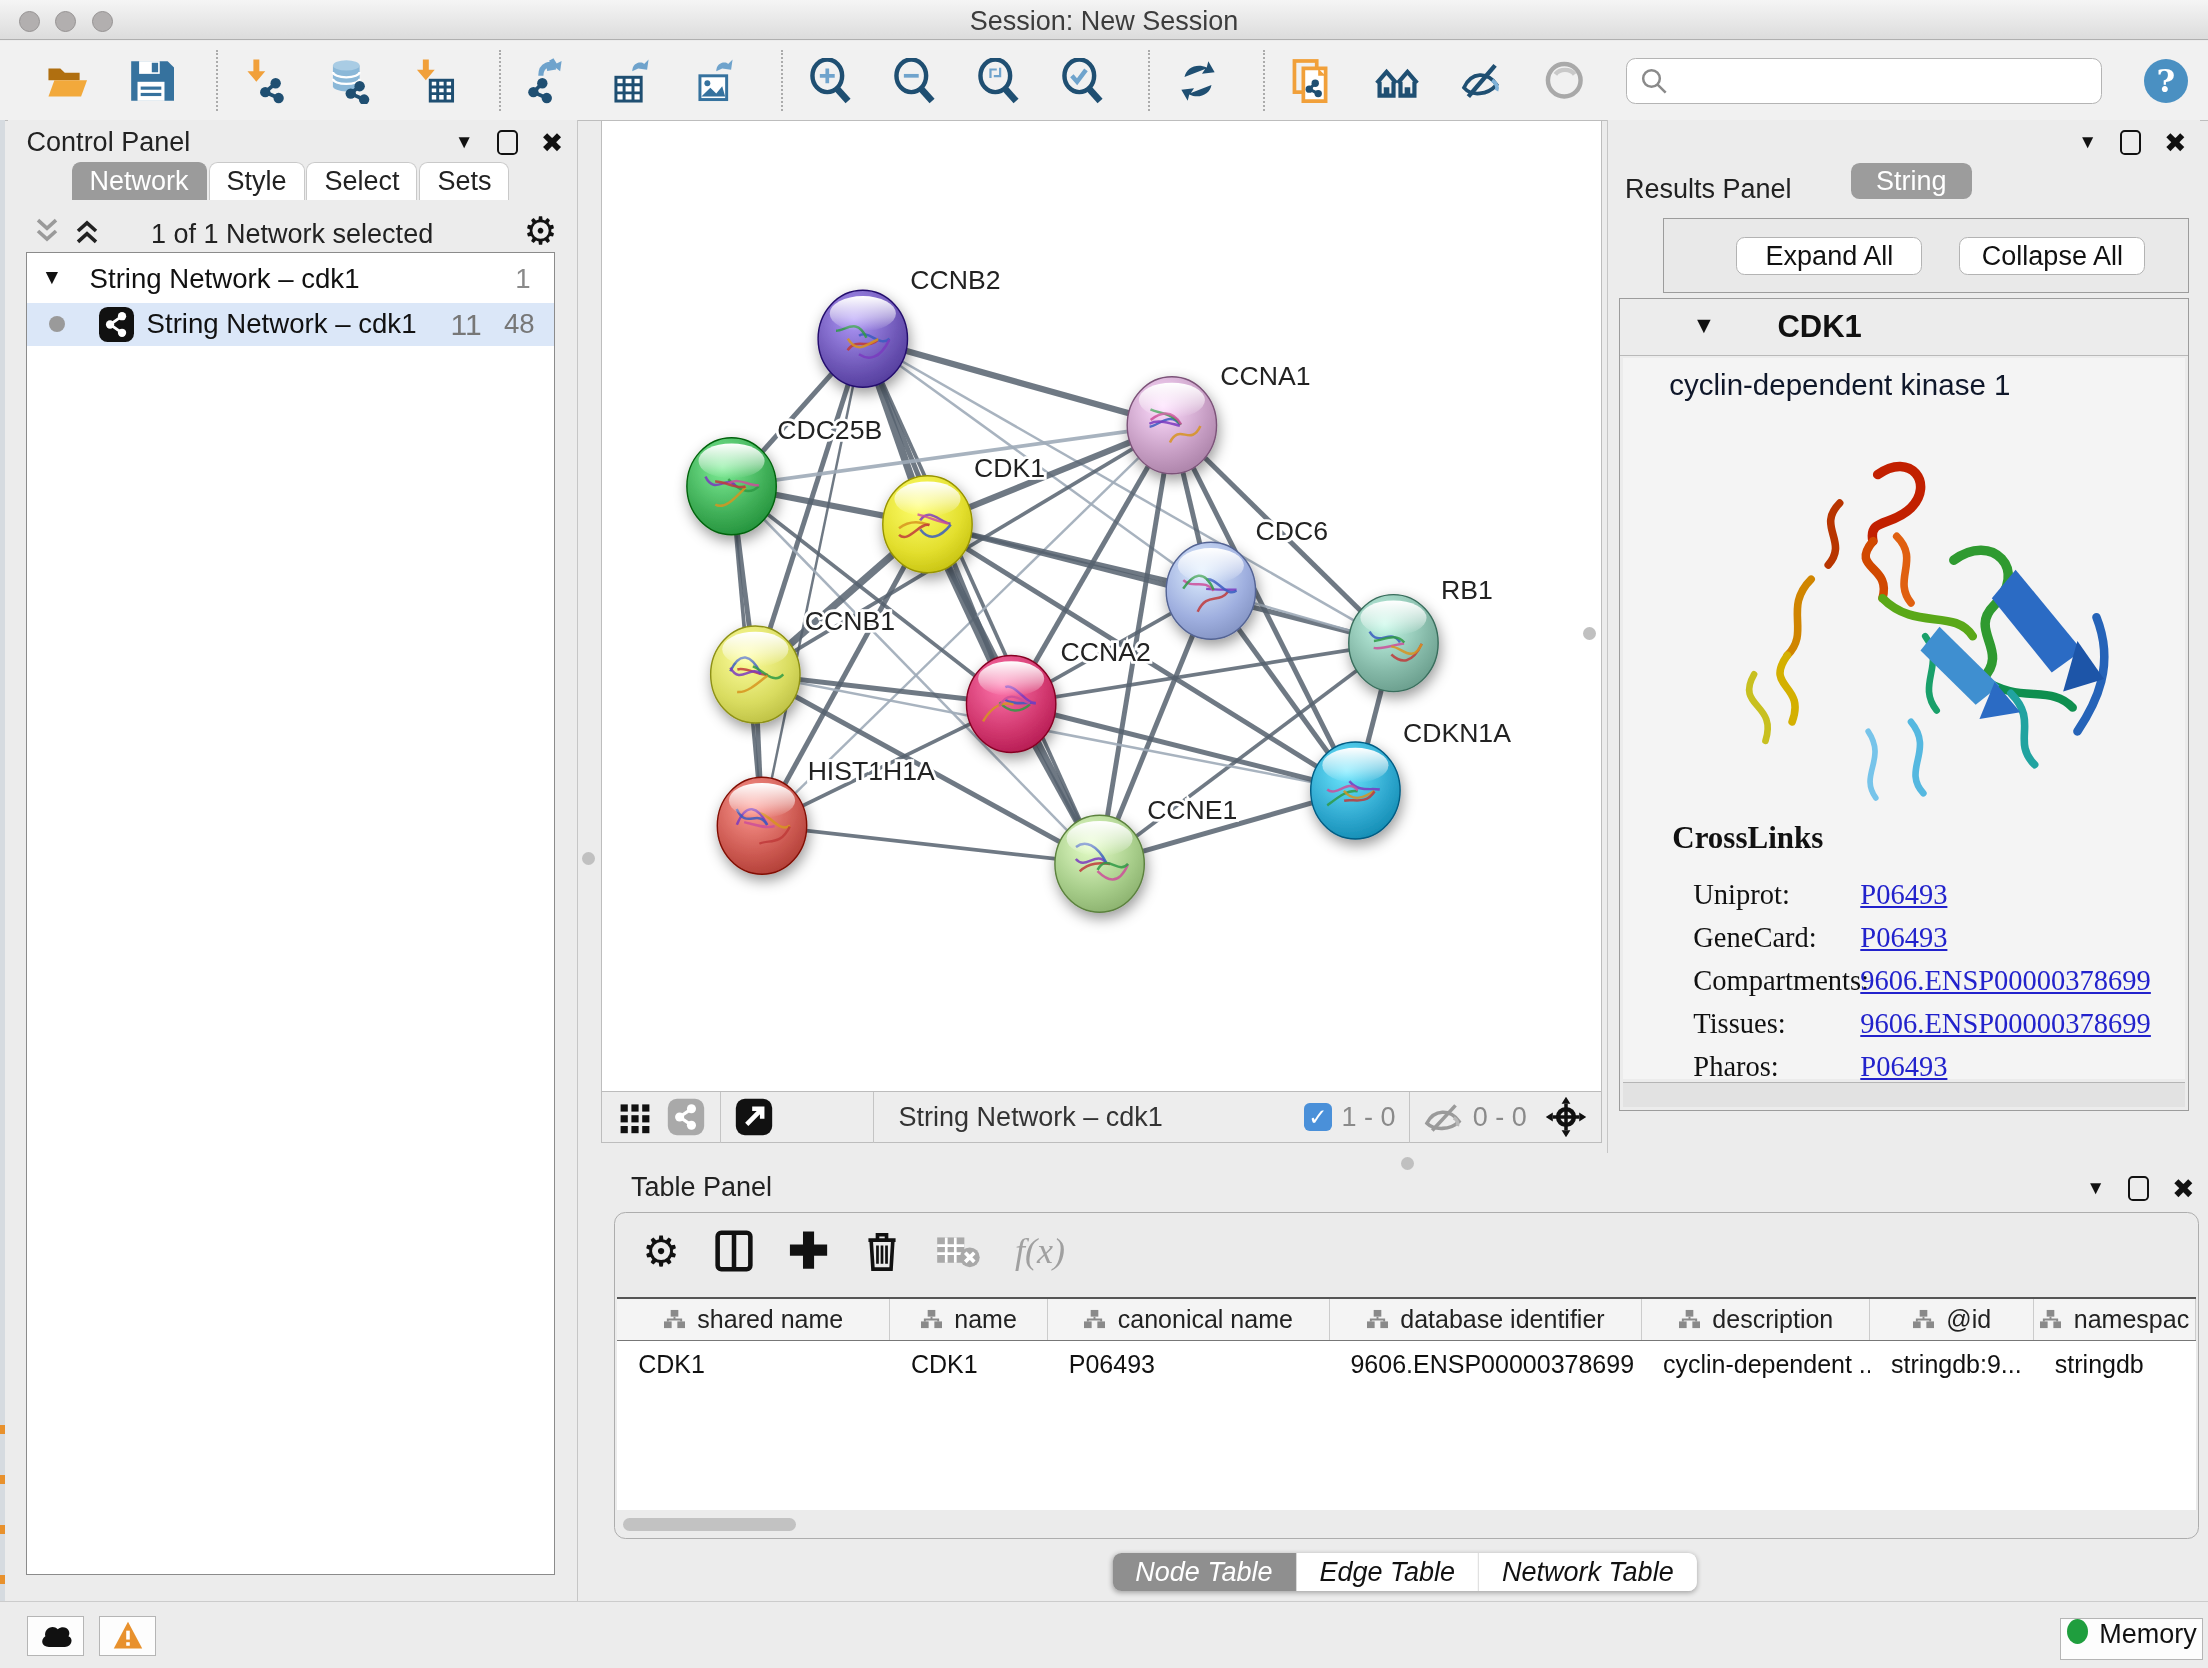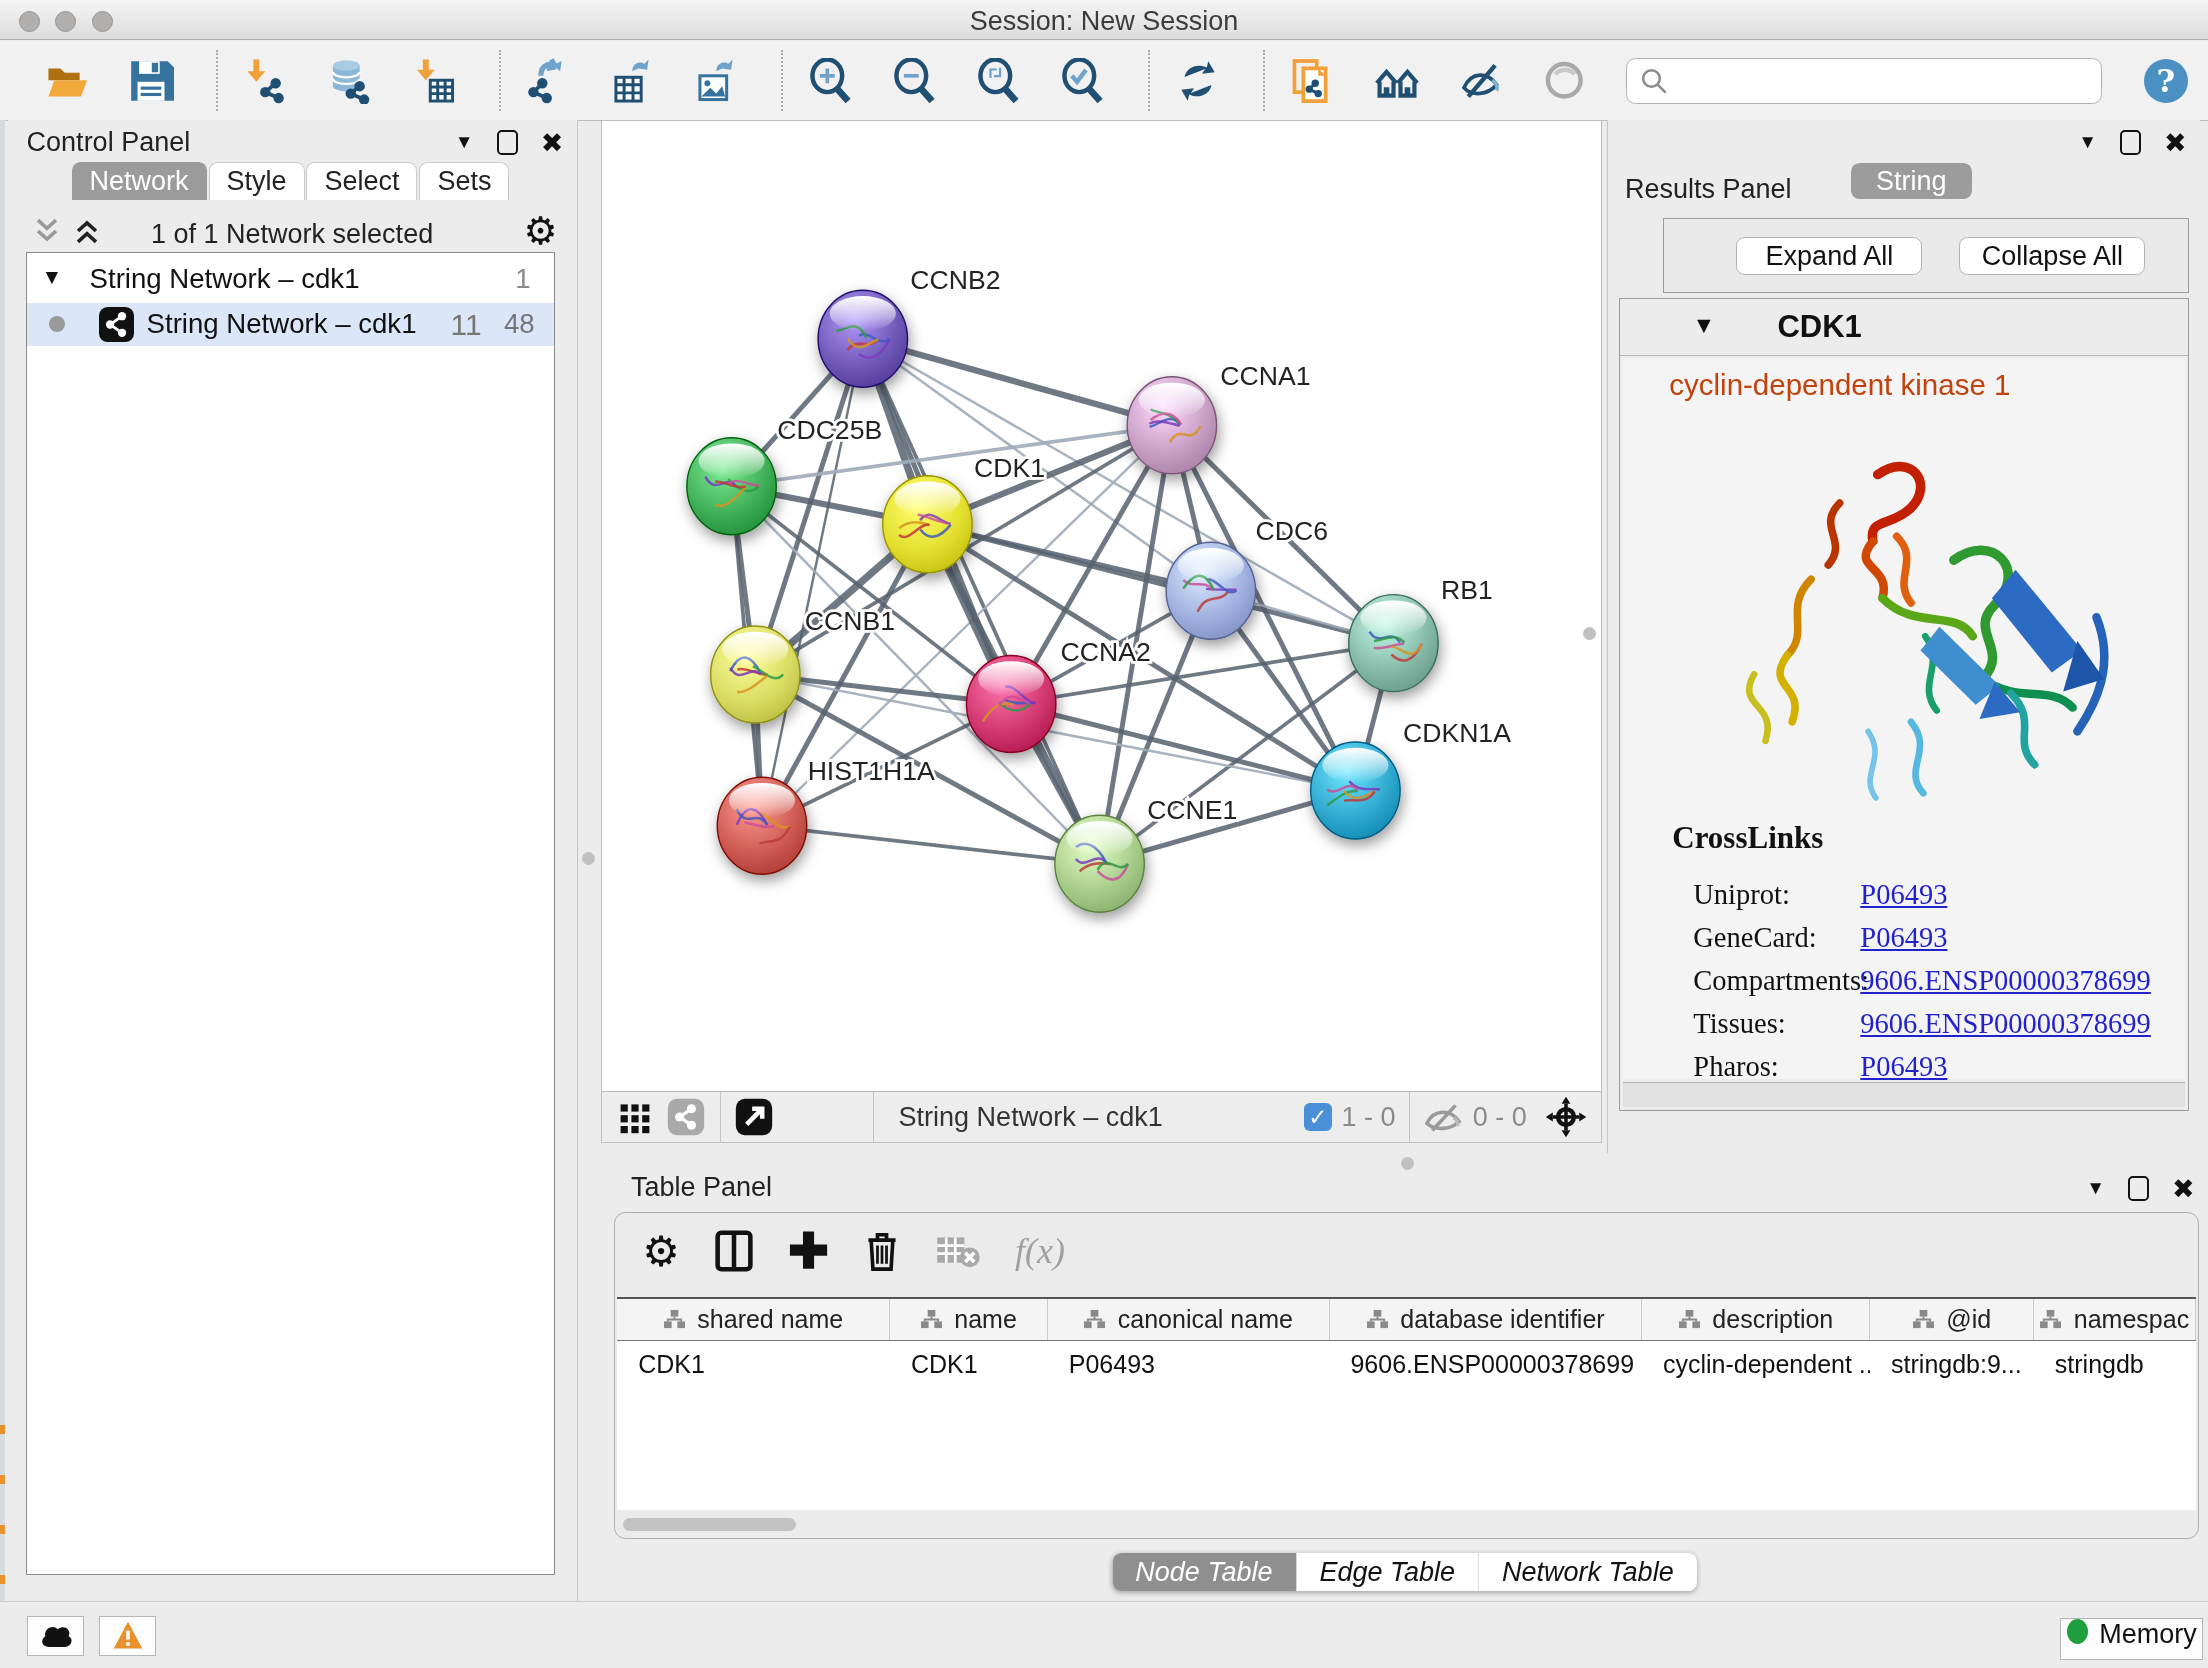--- a/index.html
+++ b/index.html
@@ -63,21 +63,21 @@
 #string-tab { position:absolute; left:243px; top:43px; height:36px; padding:0 25px; background:#9c9c9c; border-radius:8.6px 8.6px 8.6px 8.6px; color:#fff; font-size:27px; display:flex; align-items:center; }
 #rp-btnbox { position:absolute; left:11.4px; right:11.4px; top:98px; height:75px; background:#e9e9e9; border:1.9px solid #9c9c9c;margin-left:44px; }
 .rp-btn { position:absolute; top:18px; height:38px; background:#fff; border:1.9px solid #b3b3b3; border-radius:8.6px; font-size:27px; color:#111; display:flex; align-items:center; justify-content:center; }
 #btn-expand { left:72px; width:186px; }
 #btn-collapse { left:295px; width:186px; }
 #cdk1-box { position:absolute; left:11.4px; right:11.4px; top:178px; height:813px; border:1.9px solid #9c9c9c; background:#ececec; }
 #cdk1-head { position:absolute; left:0; top:0; width:100%; height:57px; border-bottom:1.9px solid #b9b9b9; }
 #cdk1-caret { position:absolute; left:72px; top:13.3px; font-size:23px; color:#111; }
 #cdk1-name { position:absolute; left:157px; top:9.5px; font-size:31px; font-weight:bold; color:#111; }
 #cdk1-content { position:absolute; left:2.9px; right:2.9px; top:59px; height:721px; background:#f4f4f4; }
-#cdk1-desc { position:absolute; left:46px; top:9.5px; font-size:29.5px; color:#c2410c; }
+#cdk1-desc { position:absolute; left:46px; top:9.5px; font-size:29.5px; color:#0f172a; }
 #protein-svg { position:absolute; left:74px; top:88px; }
 #crosslinks { position:absolute; left:49px; top:462px; font-family:"Liberation Serif",serif; }
 #cl-title { font-size:31px; font-weight:bold; color:#111; margin-bottom:23px; }
 .cl-row { position:relative; height:43px; }
 .cl-label { position:absolute; left:21px; font-size:28.5px; color:#111; white-space:nowrap; }
 .cl-link { position:absolute; left:188px; font-size:28.5px; color:#2222cc; text-decoration:underline; white-space:nowrap; }
 #cdk1-foot { position:absolute; left:2.9px; right:2.9px; bottom:2.9px; height:25px; background:#e2e2e2; border-top:1px solid #b5b5b5; }
 
 
 #table-panel { position:absolute; left:601px; top:1153px; width:1607px; height:464px; background:#ececec; }

